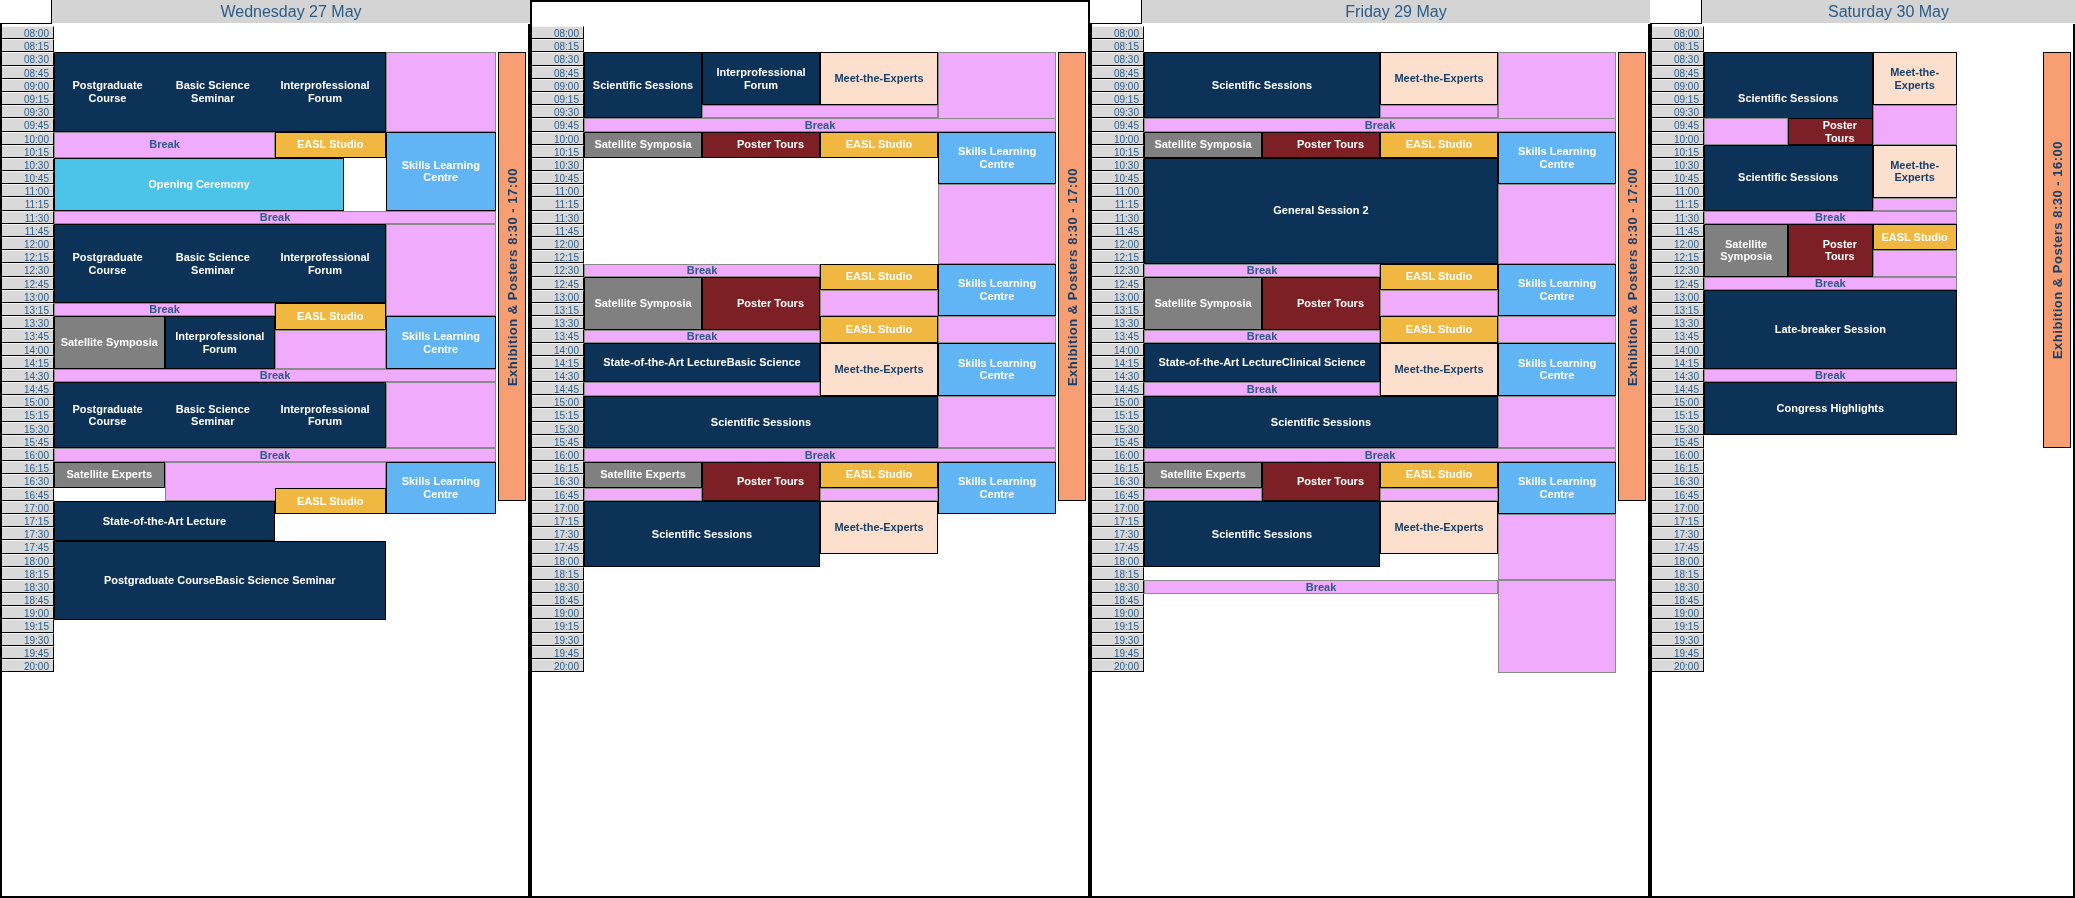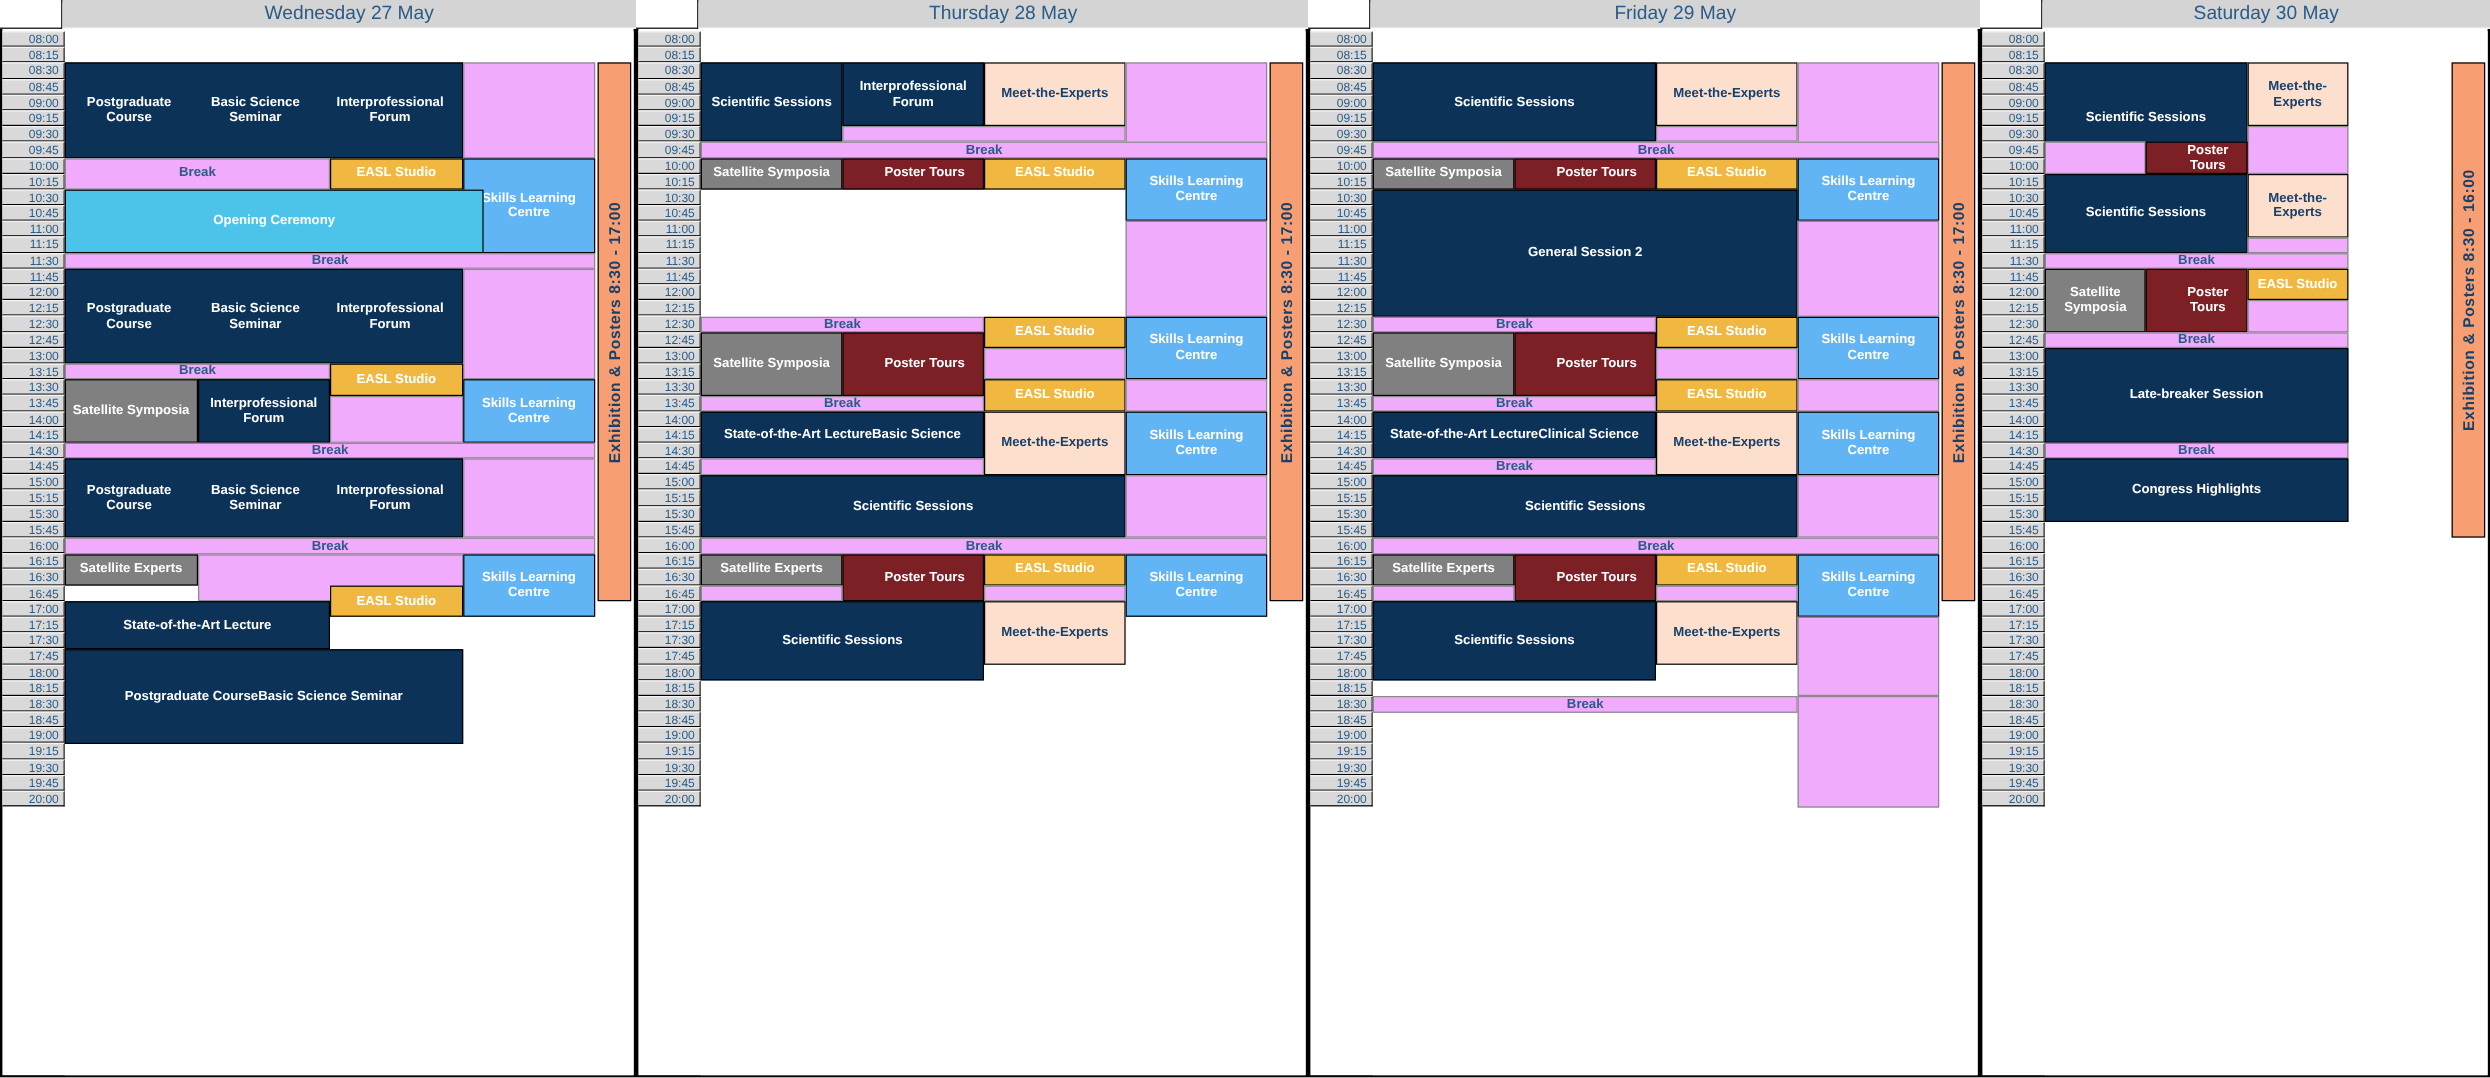--- a/index.html
+++ b/index.html
@@ -148,21 +148,21 @@
       <div class="canvas">
         <div class="ev navy" style="top: 26.4px; height: 79.2px; left: 0px; width: 331.5px;">
           <div>Postgraduate Course</div>
           <div>Basic Science Seminar</div>
           <div>Interprofessional Forum</div>
         </div>
         <div class="ev grey" style="top: 26.4px; height: 79.2px; left: 331.5px; width: 110.5px;"></div>
         <div class="ev grey" style="top: 105.6px; height: 26.4px; left: 0px; width: 221px;">Break</div>
         <div class="ev gold" style="top: 105.6px; height: 26.4px; left: 221px; width: 110.5px;">EASL Studio</div>
         <div class="ev skyblue" style="top: 105.6px; height: 79.2px; left: 331.5px; width: 110.5px;">Skills Learning Centre</div>
-        <div class="ev cyan" style="top: 132px; height: 52.8px; left: 0px; width: 349px;">Opening Ceremony</div>
+        <div class="ev cyan" style="top: 132px; height: 52.8px; left: 0px; width: 290px;">Opening Ceremony</div>
         <div class="ev grey" style="top: 184.8px; height: 13.2px; left: 0px; width: 442px;">Break</div>
         <div class="ev navy" style="top: 198px; height: 79.2px; left: 0px; width: 331.5px;">
           <div>Postgraduate Course</div>
           <div>Basic Science Seminar</div>
           <div>Interprofessional Forum</div>
         </div>
         <div class="ev grey" style="top: 198px; height: 92.4px; left: 331.5px; width: 110.5px;"></div>
         <div class="ev grey" style="top: 277.2px; height: 13.2px; left: 0px; width: 221px;">Break</div>
         <div class="ev gold" style="top: 277.2px; height: 26.4px; left: 221px; width: 110.5px;">EASL Studio</div>
         <div class="ev darkgrey" style="top: 290.4px; height: 52.8px; left: 0px; width: 110.5px;">Satellite Symposia</div>
@@ -186,24 +186,20 @@
           <div>Postgraduate Course</div>
           <div>Basic Science Seminar</div>
         </div>
         <div class="expo" style="left: 444px; width: 28px; top: 26.4px; height: 448.8px;">
           <span>Exhibition &amp; Posters 8:30 - 17:00</span>
         </div>
       </div>
     </div>
     <div class="daycol col-thu" style="width: 560px;">
       <div class="frame"></div>
-      <div class="hdr">
-        <div class="hdr-blank"></div>
-        <div class="hdr-title">Thursday 28 May</div>
-      </div>
       <div class="times">
         <div class="trow">08:00</div>
         <div class="trow">08:15</div>
         <div class="trow">08:30</div>
         <div class="trow">08:45</div>
         <div class="trow">09:00</div>
         <div class="trow">09:15</div>
         <div class="trow">09:30</div>
         <div class="trow">09:45</div>
         <div class="trow">10:00</div>

